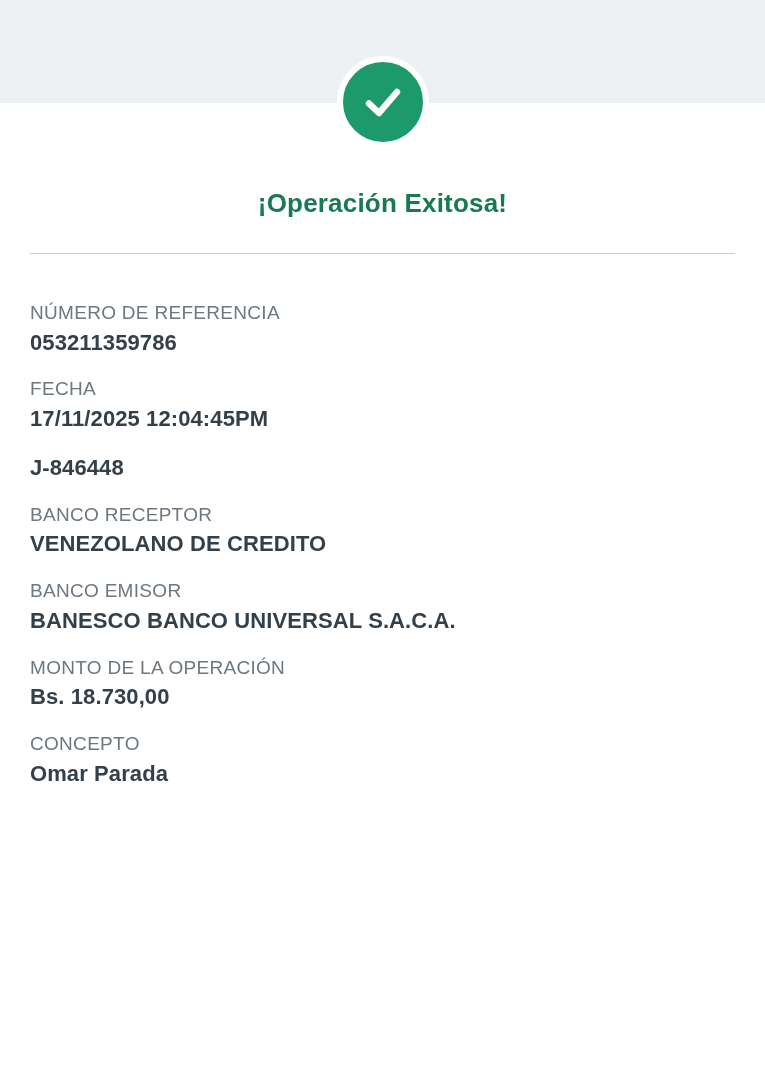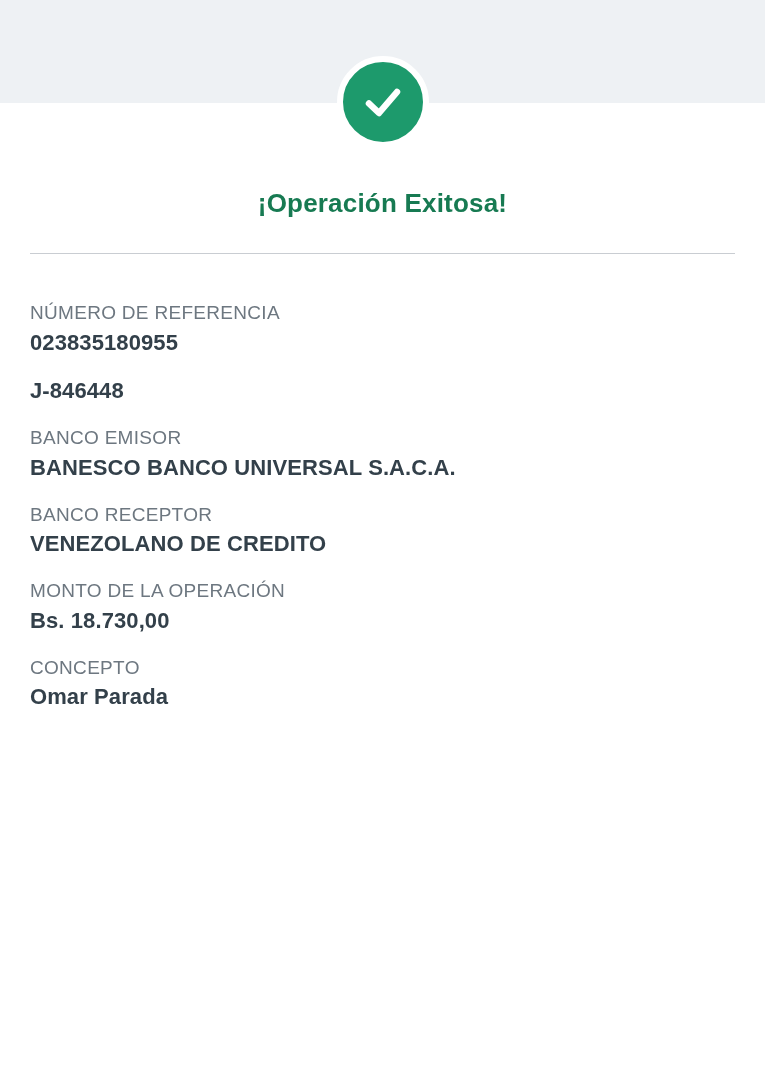--- a/index.html
+++ b/index.html
@@ -104,40 +104,44 @@
   </div>
 
   <div class="title">¡Operación Exitosa!</div>
 
   <div class="divider"></div>
 
   <div class="fields">
 
     <div class="field">
       <div class="field-label">NÚMERO DE REFERENCIA</div>
-      <div class="field-value">023835180955</div>
+      <div class="field-value">053211359786</div>
     </div>
 
+    <div class="field">
+      <div class="field-label">FECHA</div>
+      <div class="field-value">17/11/2025 12:04:45PM</div>
+    </div>
 
 
     <div class="field">
     </div>
 
     <div class="field">
       <div class="field-value">J-846448</div>
     </div>
 
     <div class="field">
-      <div class="field-label">BANCO EMISOR</div>
-      <div class="field-value">BANESCO BANCO UNIVERSAL S.A.C.A.</div>
+      <div class="field-label">BANCO RECEPTOR</div>
+      <div class="field-value">VENEZOLANO DE CREDITO</div>
     </div>
 
     <div class="field">
-      <div class="field-label">BANCO RECEPTOR</div>
-      <div class="field-value">VENEZOLANO DE CREDITO</div>
+      <div class="field-label">BANCO EMISOR</div>
+      <div class="field-value">BANESCO BANCO UNIVERSAL S.A.C.A.</div>
     </div>
 
     <div class="field">
       <div class="field-label">MONTO DE LA OPERACIÓN</div>
       <div class="field-value">Bs. 18.730,00</div>
     </div>
 
     <div class="field">
       <div class="field-label">CONCEPTO</div>
       <div class="field-value">Omar Parada</div>

